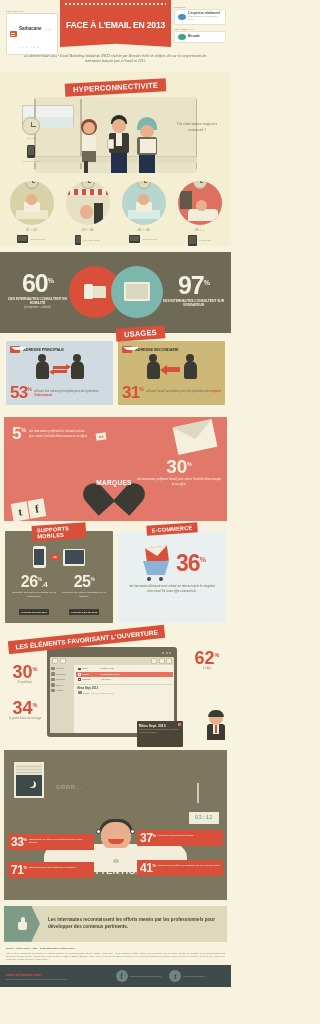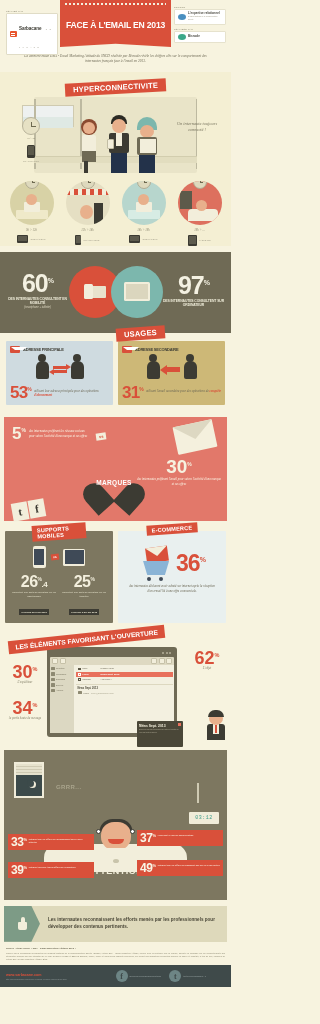--- a/index.html
+++ b/index.html
@@ -641,29 +641,29 @@
     <div class="man-eye r"></div>
     <div class="man-mouth"></div>
     <div class="laptop"></div>
     <div class="attn-word">ATTENTION</div>
 
     <div class="abox tl">
       <span class="a-num"><span>33</span><span class="a-pct">%</span></span>
       <span class="a-txt">estiment que les offres ne correspondent pas à leurs attentes</span>
     </div>
     <div class="abox bl">
-      <span class="a-num"><span>39</span><span class="a-pct">%</span></span>
+      <span class="a-num"><span>71</span><span class="a-pct">%</span></span>
       <span class="a-txt">estiment recevoir trop d'offres de l'expéditeur</span>
     </div>
     <div class="abox tr">
       <span class="a-num"><span>37</span><span class="a-pct">%</span></span>
       <span class="a-txt">cherchent le lien de désinscription</span>
     </div>
     <div class="abox br">
-      <span class="a-num"><span>49</span><span class="a-pct">%</span></span>
+      <span class="a-num"><span>41</span><span class="a-pct">%</span></span>
       <span class="a-txt">estiment que les offres ne répondent pas aux avis des autres</span>
     </div>
   </div>
 
   <div class="concl">
     <div class="concl-arrow">
       <span class="thumb"></span>
     </div>
     <div class="concl-txt">Les internautes reconnaissent les efforts menés par les professionnels pour développer des contenus pertinents.</div>
   </div>

